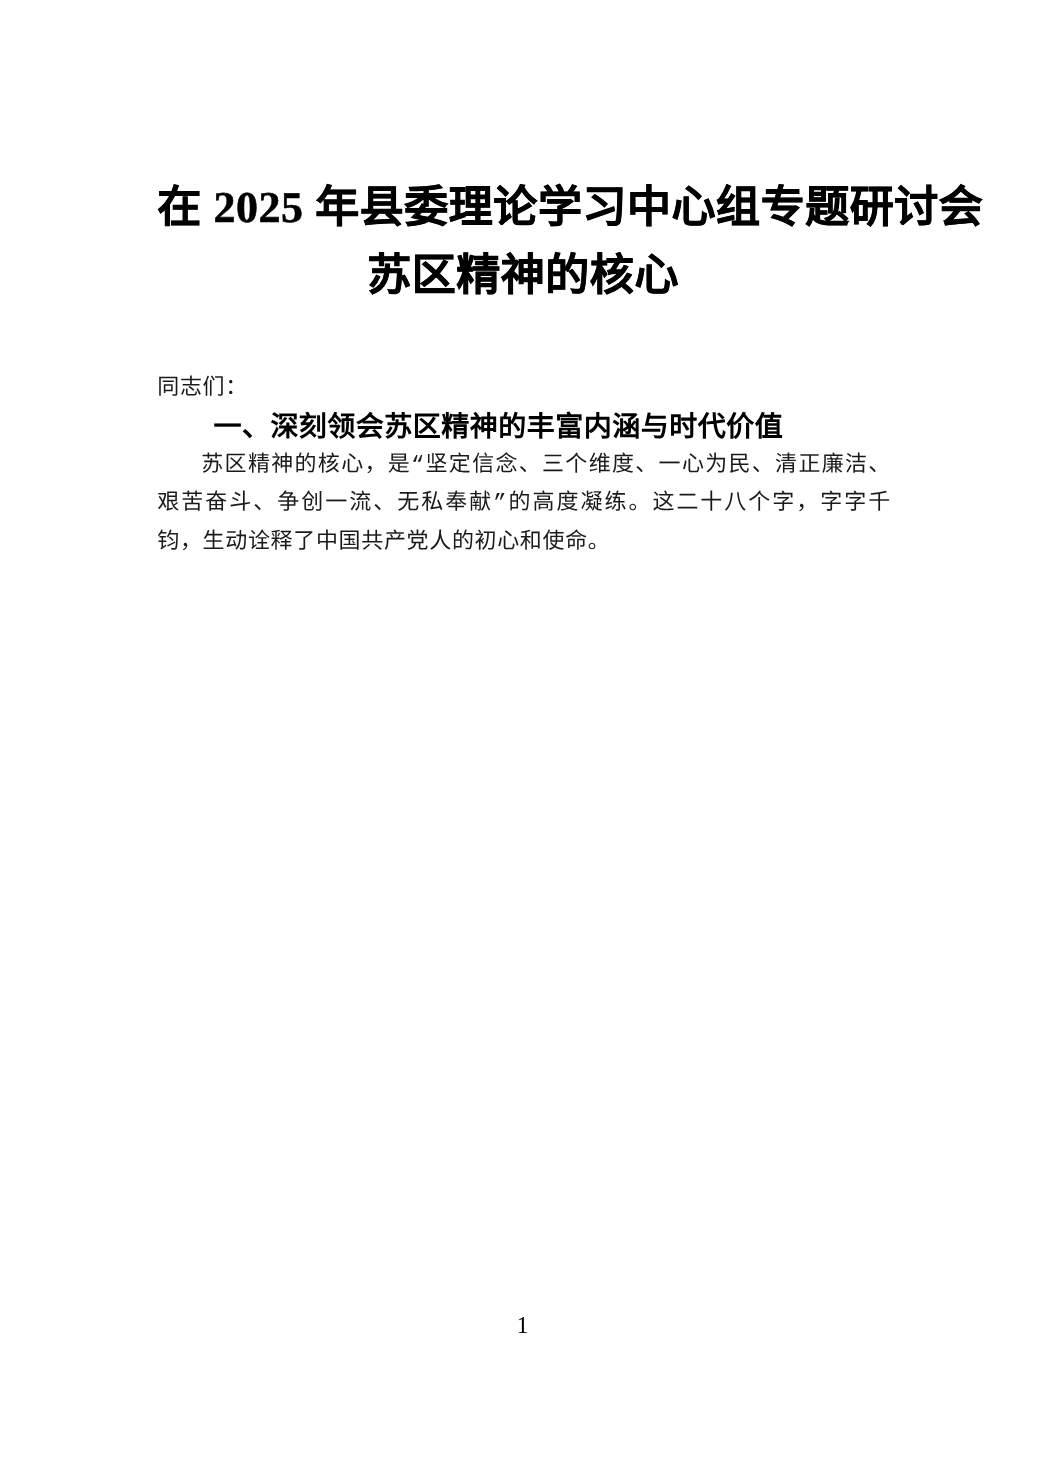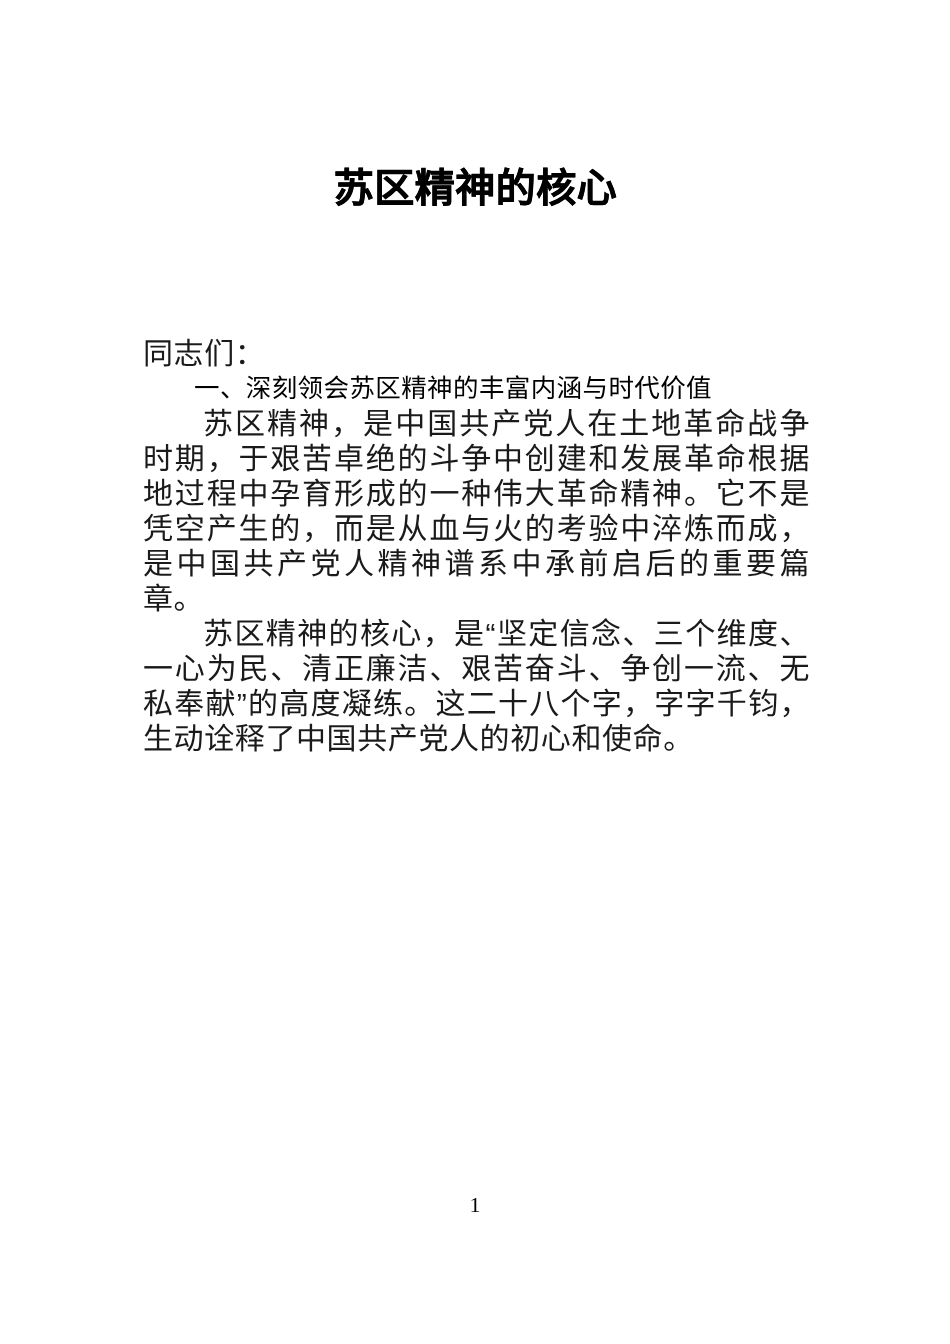--- a/index.html
+++ b/index.html
@@ -50,41 +50,41 @@
 
   
   .body-area {
     position: absolute;
     left: 143px;
     top: 336px;
     width: 667px;
   }
 
   .para {
-    font-family: Liberation Sans, sans-serif;
-    font-size: 30px;
+    font-family: Liberation Mono, monospace;
+    font-size: 20px;
     line-height: 35px;
     color: #1a1a1a;
     text-align: justify;
     text-justify: inter-ideograph;
     margin: 0;
     letter-spacing: 0.6px;
     font-weight: 400;
   }
   .para.indent {
     text-indent: 2em;
   }
   .para.salutation {
     text-indent: 0;
   }
 
   
   .section-heading {
     font-family: "DejaVu Sans", "Liberation Sans", sans-serif;
-    font-weight: 400;
+    font-weight: 700;
     font-size: 25.5px;
     line-height: 35px;
     color: #000000;
     text-indent: 2em;
     margin: 0;
     letter-spacing: 0.4px;
   }
 
   
   .page-number {
@@ -98,31 +98,31 @@
     line-height: 26px;
     color: #000000;
   }
 </style>
 </head>
 <body>
 
 <div id="page">
 
   <div class="doc-title">
+    <span class="t-line">在 2025 年县委理论学习中心组专题研讨会</span>
     <span class="t-line">苏区精神的核心</span>
   </div>
 
   <div class="body-area">
 
     <p class="para salutation">同志们：</p>
 
 
     <p class="section-heading">一、深刻领会苏区精神的丰富内涵与时代价值</p>
 
-    <p class="para indent">苏区精神，是中国共产党人在土地革命战争时期，于艰苦卓绝的斗争中创建和发展革命根据地过程中孕育形成的一种伟大革命精神。它不是凭空产生的，而是从血与火的考验中淬炼而成，是中国共产党人精神谱系中承前启后的重要篇章。</p>
 
     <p class="para indent">苏区精神的核心，是“坚定信念、三个维度、一心为民、清正廉洁、艰苦奋斗、争创一流、无私奉献”的高度凝练。这二十八个字，字字千钧，生动诠释了中国共产党人的初心和使命。</p>
 
 
   </div>
 
   <div class="page-number">1</div>
 
 </div>
 

